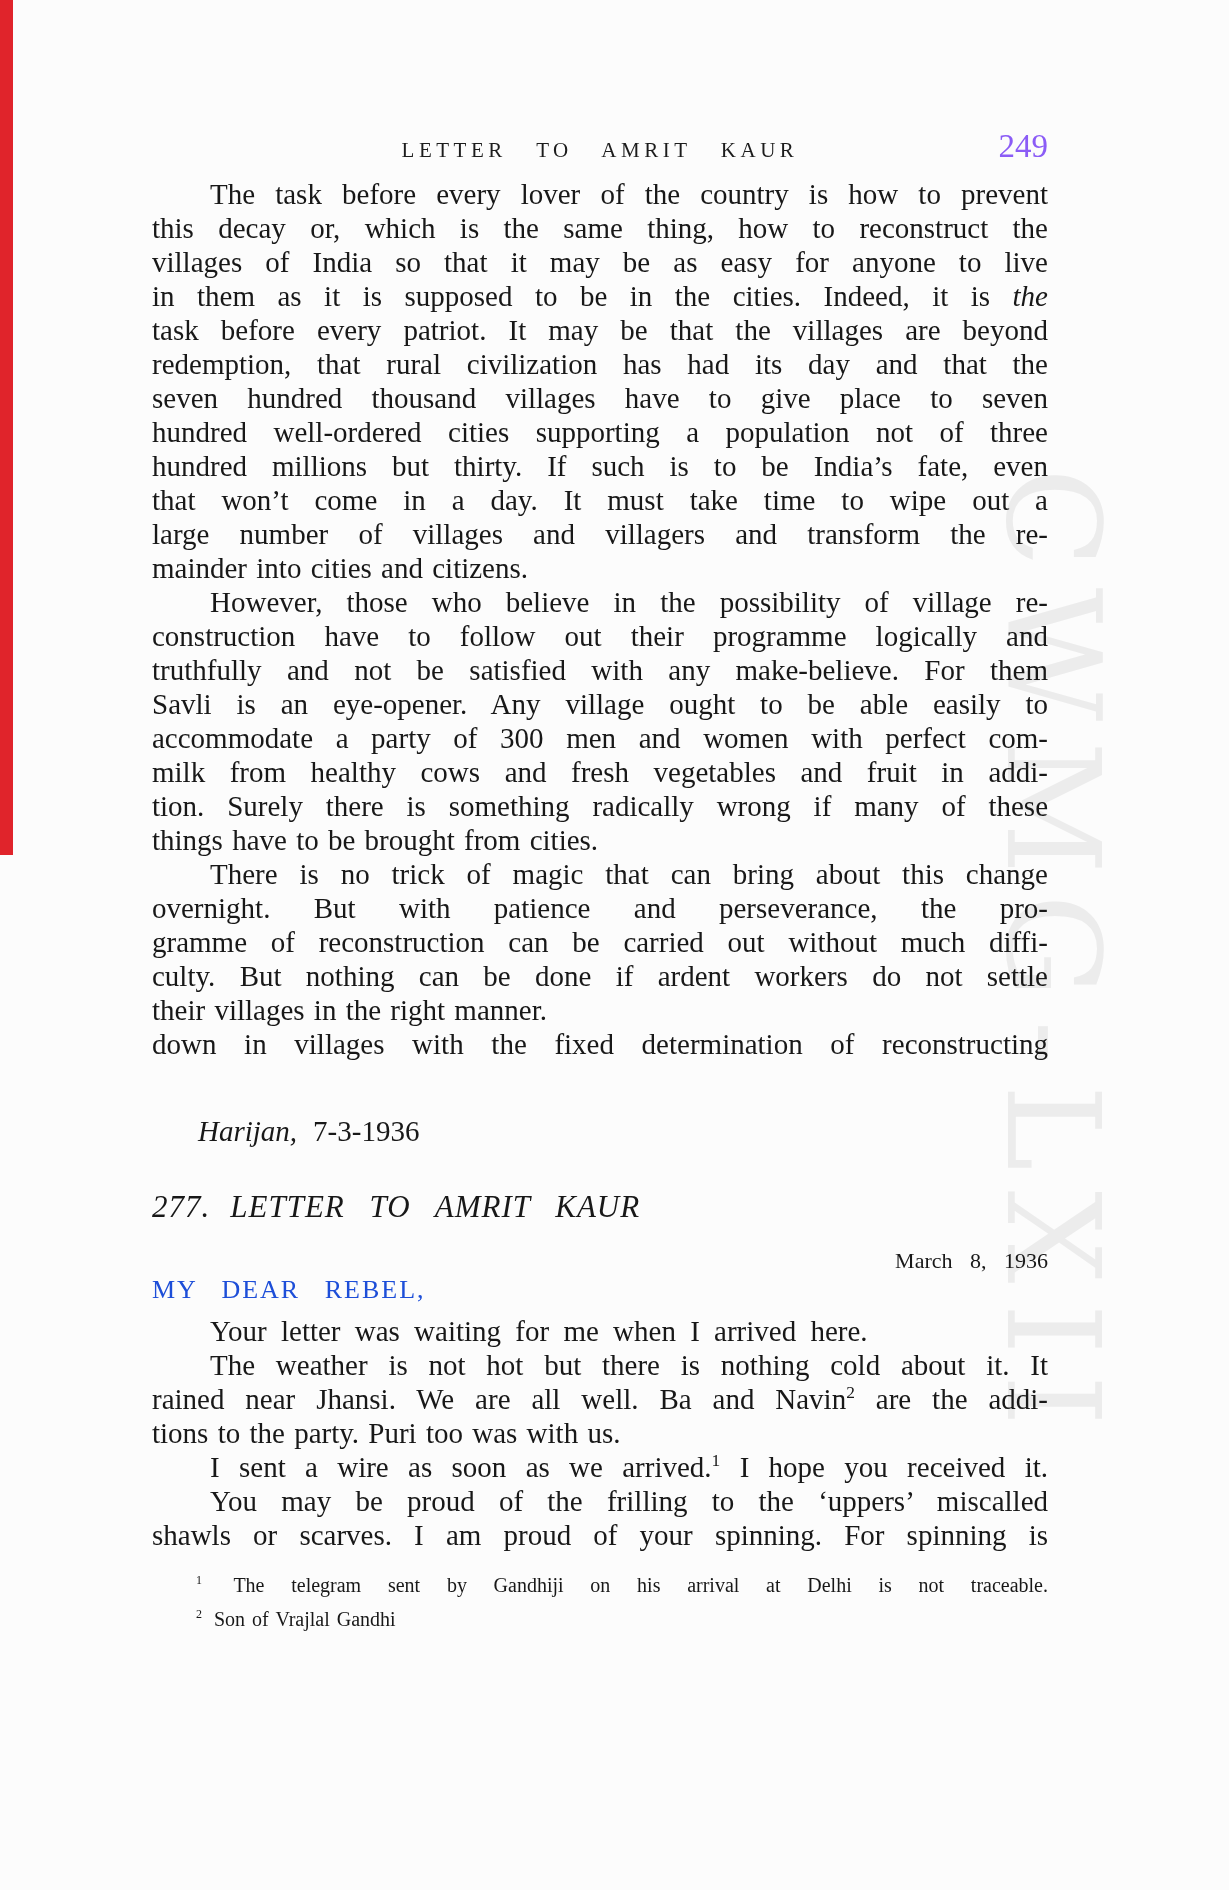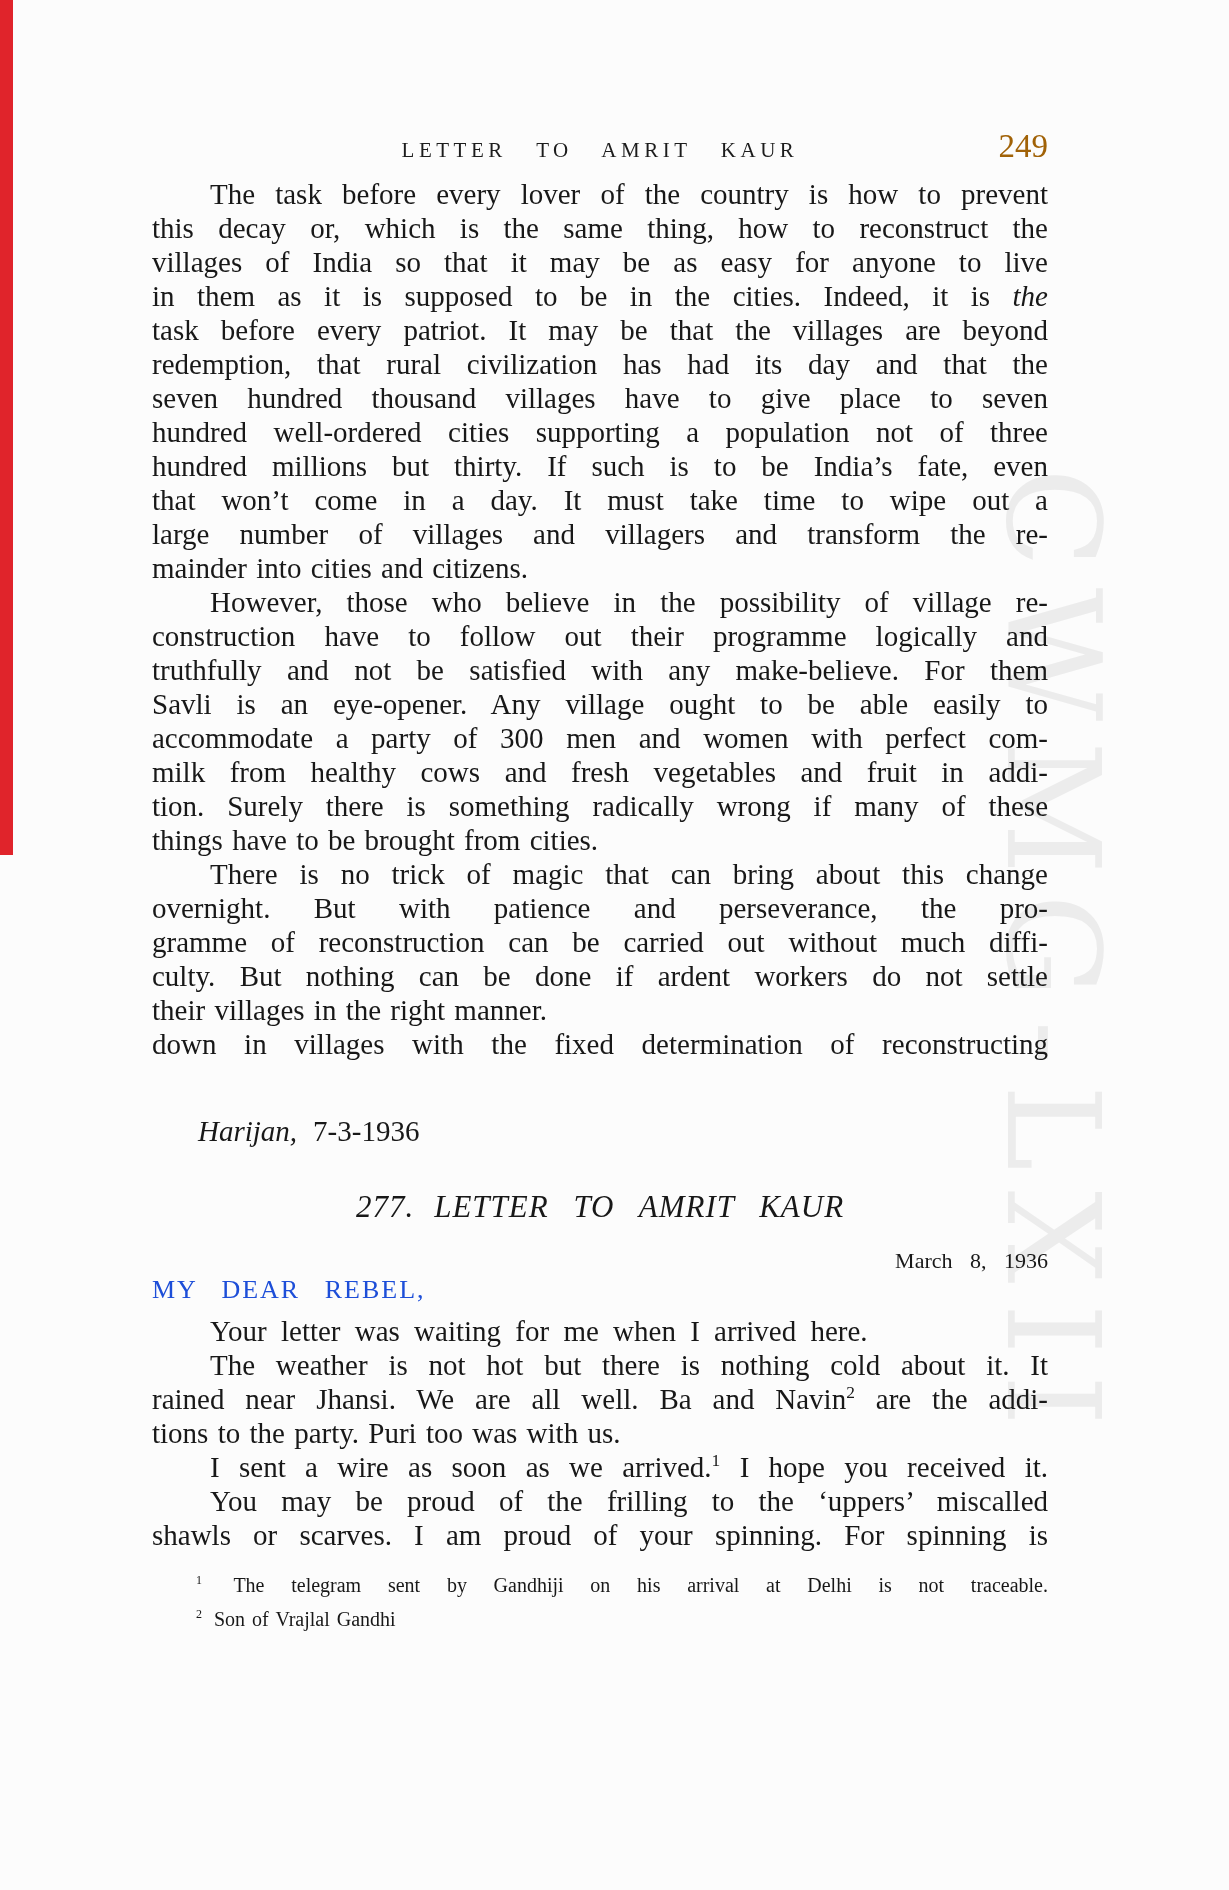--- a/index.html
+++ b/index.html
@@ -8,39 +8,39 @@
   .red-strip{position:absolute;left:0;top:0;width:13px;height:855px;z-index:3;}
   .watermark{position:absolute;left:988px;top:468px;z-index:0;
              writing-mode:vertical-rl;text-orientation:mixed;
              font-family:"DejaVu Serif",serif;font-size:130px;line-height:130px;
              letter-spacing:20px;color:#ececec;user-select:none;}
   .content{position:absolute;left:152px;top:0;width:896px;height:100%;z-index:1;}
 
   .runhead-row{position:absolute;top:0;left:0;width:100%;height:175px;}
   .running-head{position:absolute;top:138px;left:0;width:100%;text-align:center;
                 font-size:21px;letter-spacing:4.5px;word-spacing:20px;color:#1c1c1c;}
-  .page-num{position:absolute;top:128px;right:0;font-size:33px;color:#a16207;}
+  .page-num{position:absolute;top:128px;right:0;font-size:33px;color:#8b5cf6;}
 
   .article-body{position:absolute;top:177px;left:0;width:100%;}
   .letter-body{position:absolute;top:1314px;left:0;width:100%;}
   .para{margin:0;}
   .ln{font-size:29px;line-height:34px;text-align:justify;text-align-last:justify;
       word-spacing:2px;white-space:normal;}
   .ln.last{text-align-last:left;}
   .ln.ind{text-indent:58px;}
   .ln.wide{word-spacing:7px;}
   .ln i{font-style:italic;}
   sup{font-size:60%;vertical-align:super;line-height:0;}
 
   .source-line{position:absolute;top:1114px;left:0;width:100%;padding-left:46px;
                box-sizing:border-box;font-size:29px;line-height:34px;}
   .source-title{font-style:italic;}
   .source-date{margin-left:16px;}
 
-  .letter-heading{position:absolute;top:1186px;left:0;width:100%;text-align:center;
+  .letter-heading{position:absolute;top:1186px;left:0;width:100%;
                   font-style:italic;font-size:31px;line-height:42px;letter-spacing:1px;}
   .letter-heading .num{margin-right:20px;}
   .letter-heading .title{word-spacing:16px;}
 
   .letter-date{position:absolute;top:1243px;left:0;width:100%;text-align:right;
                font-size:22px;line-height:36px;word-spacing:12px;}
 
   .salutation{position:absolute;top:1272px;left:0;font-size:26px;line-height:36px;
               letter-spacing:2px;word-spacing:16px;color:#1d4ed8;}
 

